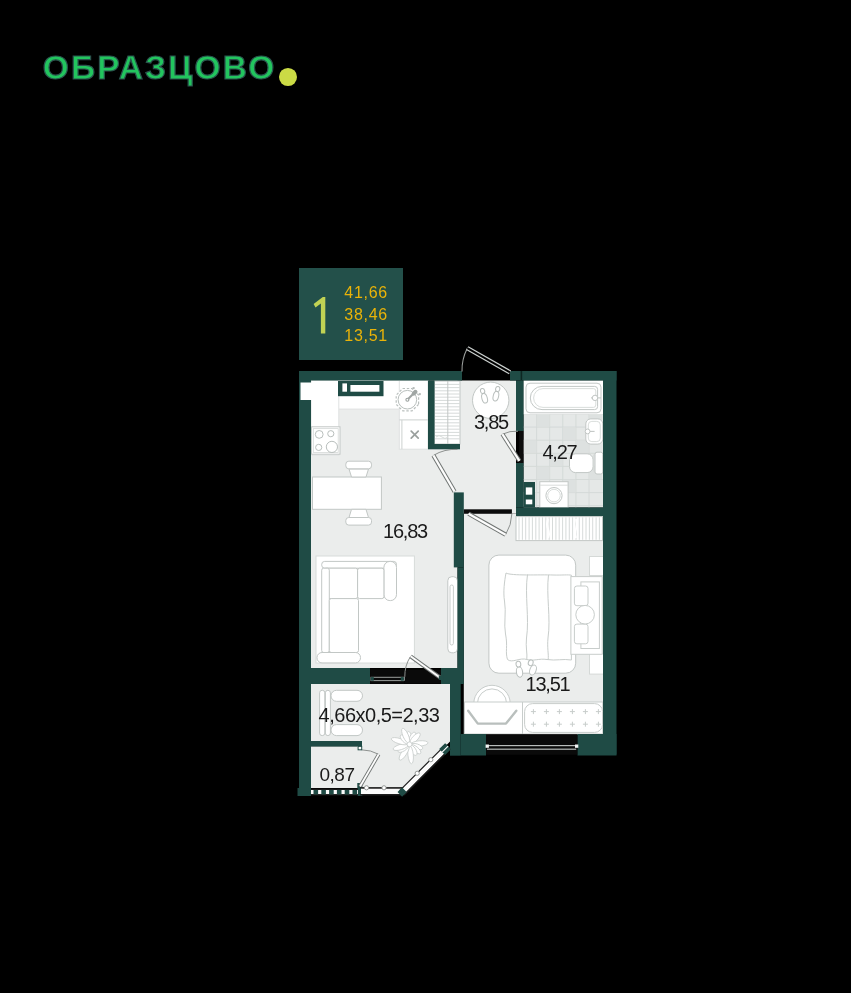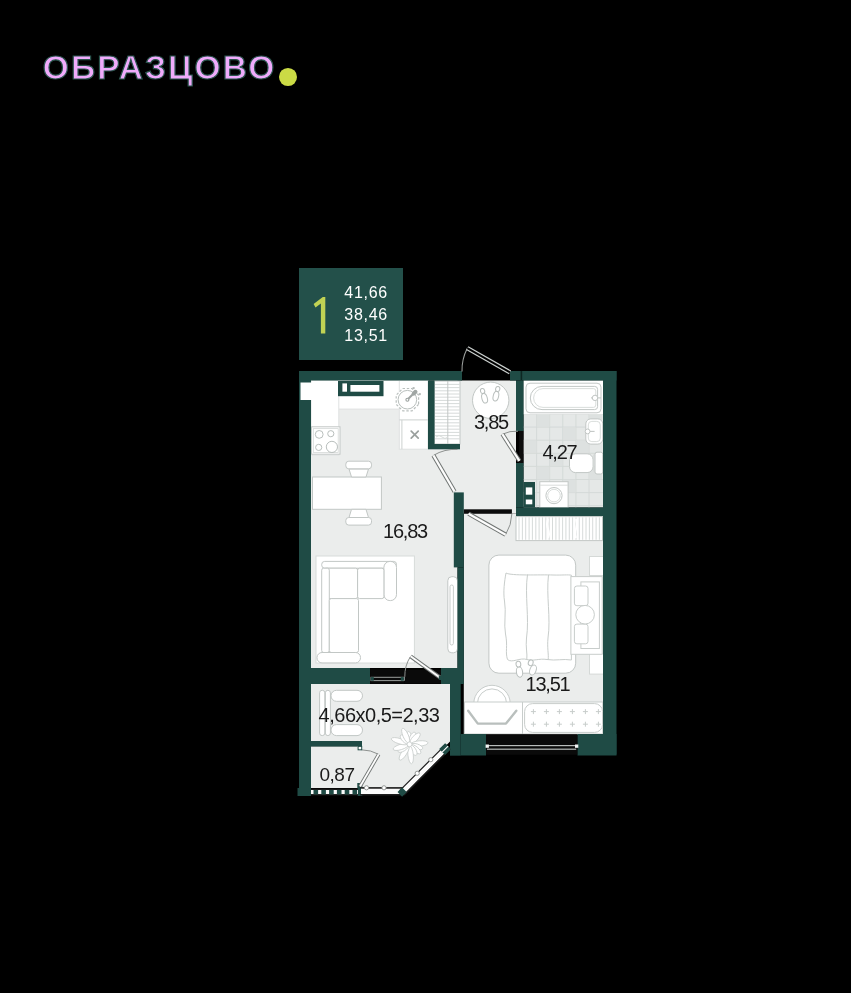--- a/index.html
+++ b/index.html
@@ -1,26 +1,26 @@
 <!DOCTYPE html>
 <html><head>
 <meta charset="utf-8">
 <style>
   html,body { margin:0; padding:0; background:#000; }
   body { width:851px; height:993px; position:relative; overflow:hidden;
          font-family:"Liberation Sans", sans-serif; }
-  .logo { position:absolute; left:42.8px; top:49.8px; color:#f0abfc; line-height:36px;
+  .logo { position:absolute; left:42.8px; top:49.8px; color:#22c55e; line-height:36px;
           font-size:33.5px; font-weight:bold; letter-spacing:2.1px; white-space:nowrap;
           -webkit-text-stroke:1.2px #2a544d; }
   .logodot { position:absolute; left:279.2px; top:68px; width:17.8px; height:17.8px;
              border-radius:50%; background:#cbdb45; }
   .infobox { position:absolute; left:298.5px; top:267.8px; width:104.3px; height:92.3px;
              background:#23504a; }
   .one { position:absolute; left:14.5px; top:28.9px; width:13px; height:37px; }
-  .nums { position:absolute; left:45.8px; top:14.6px; color:#ffffff; font-size:16px;
+  .nums { position:absolute; left:45.8px; top:14.6px; color:#eab308; font-size:16px;
           line-height:21.3px; letter-spacing:0.7px; }
   svg { position:absolute; left:0; top:0; }
 </style>
 </head>
 <body>
 
 <div class="logo">ОБРАЗЦОВО</div>
 
 <div class="logodot"></div>
 

